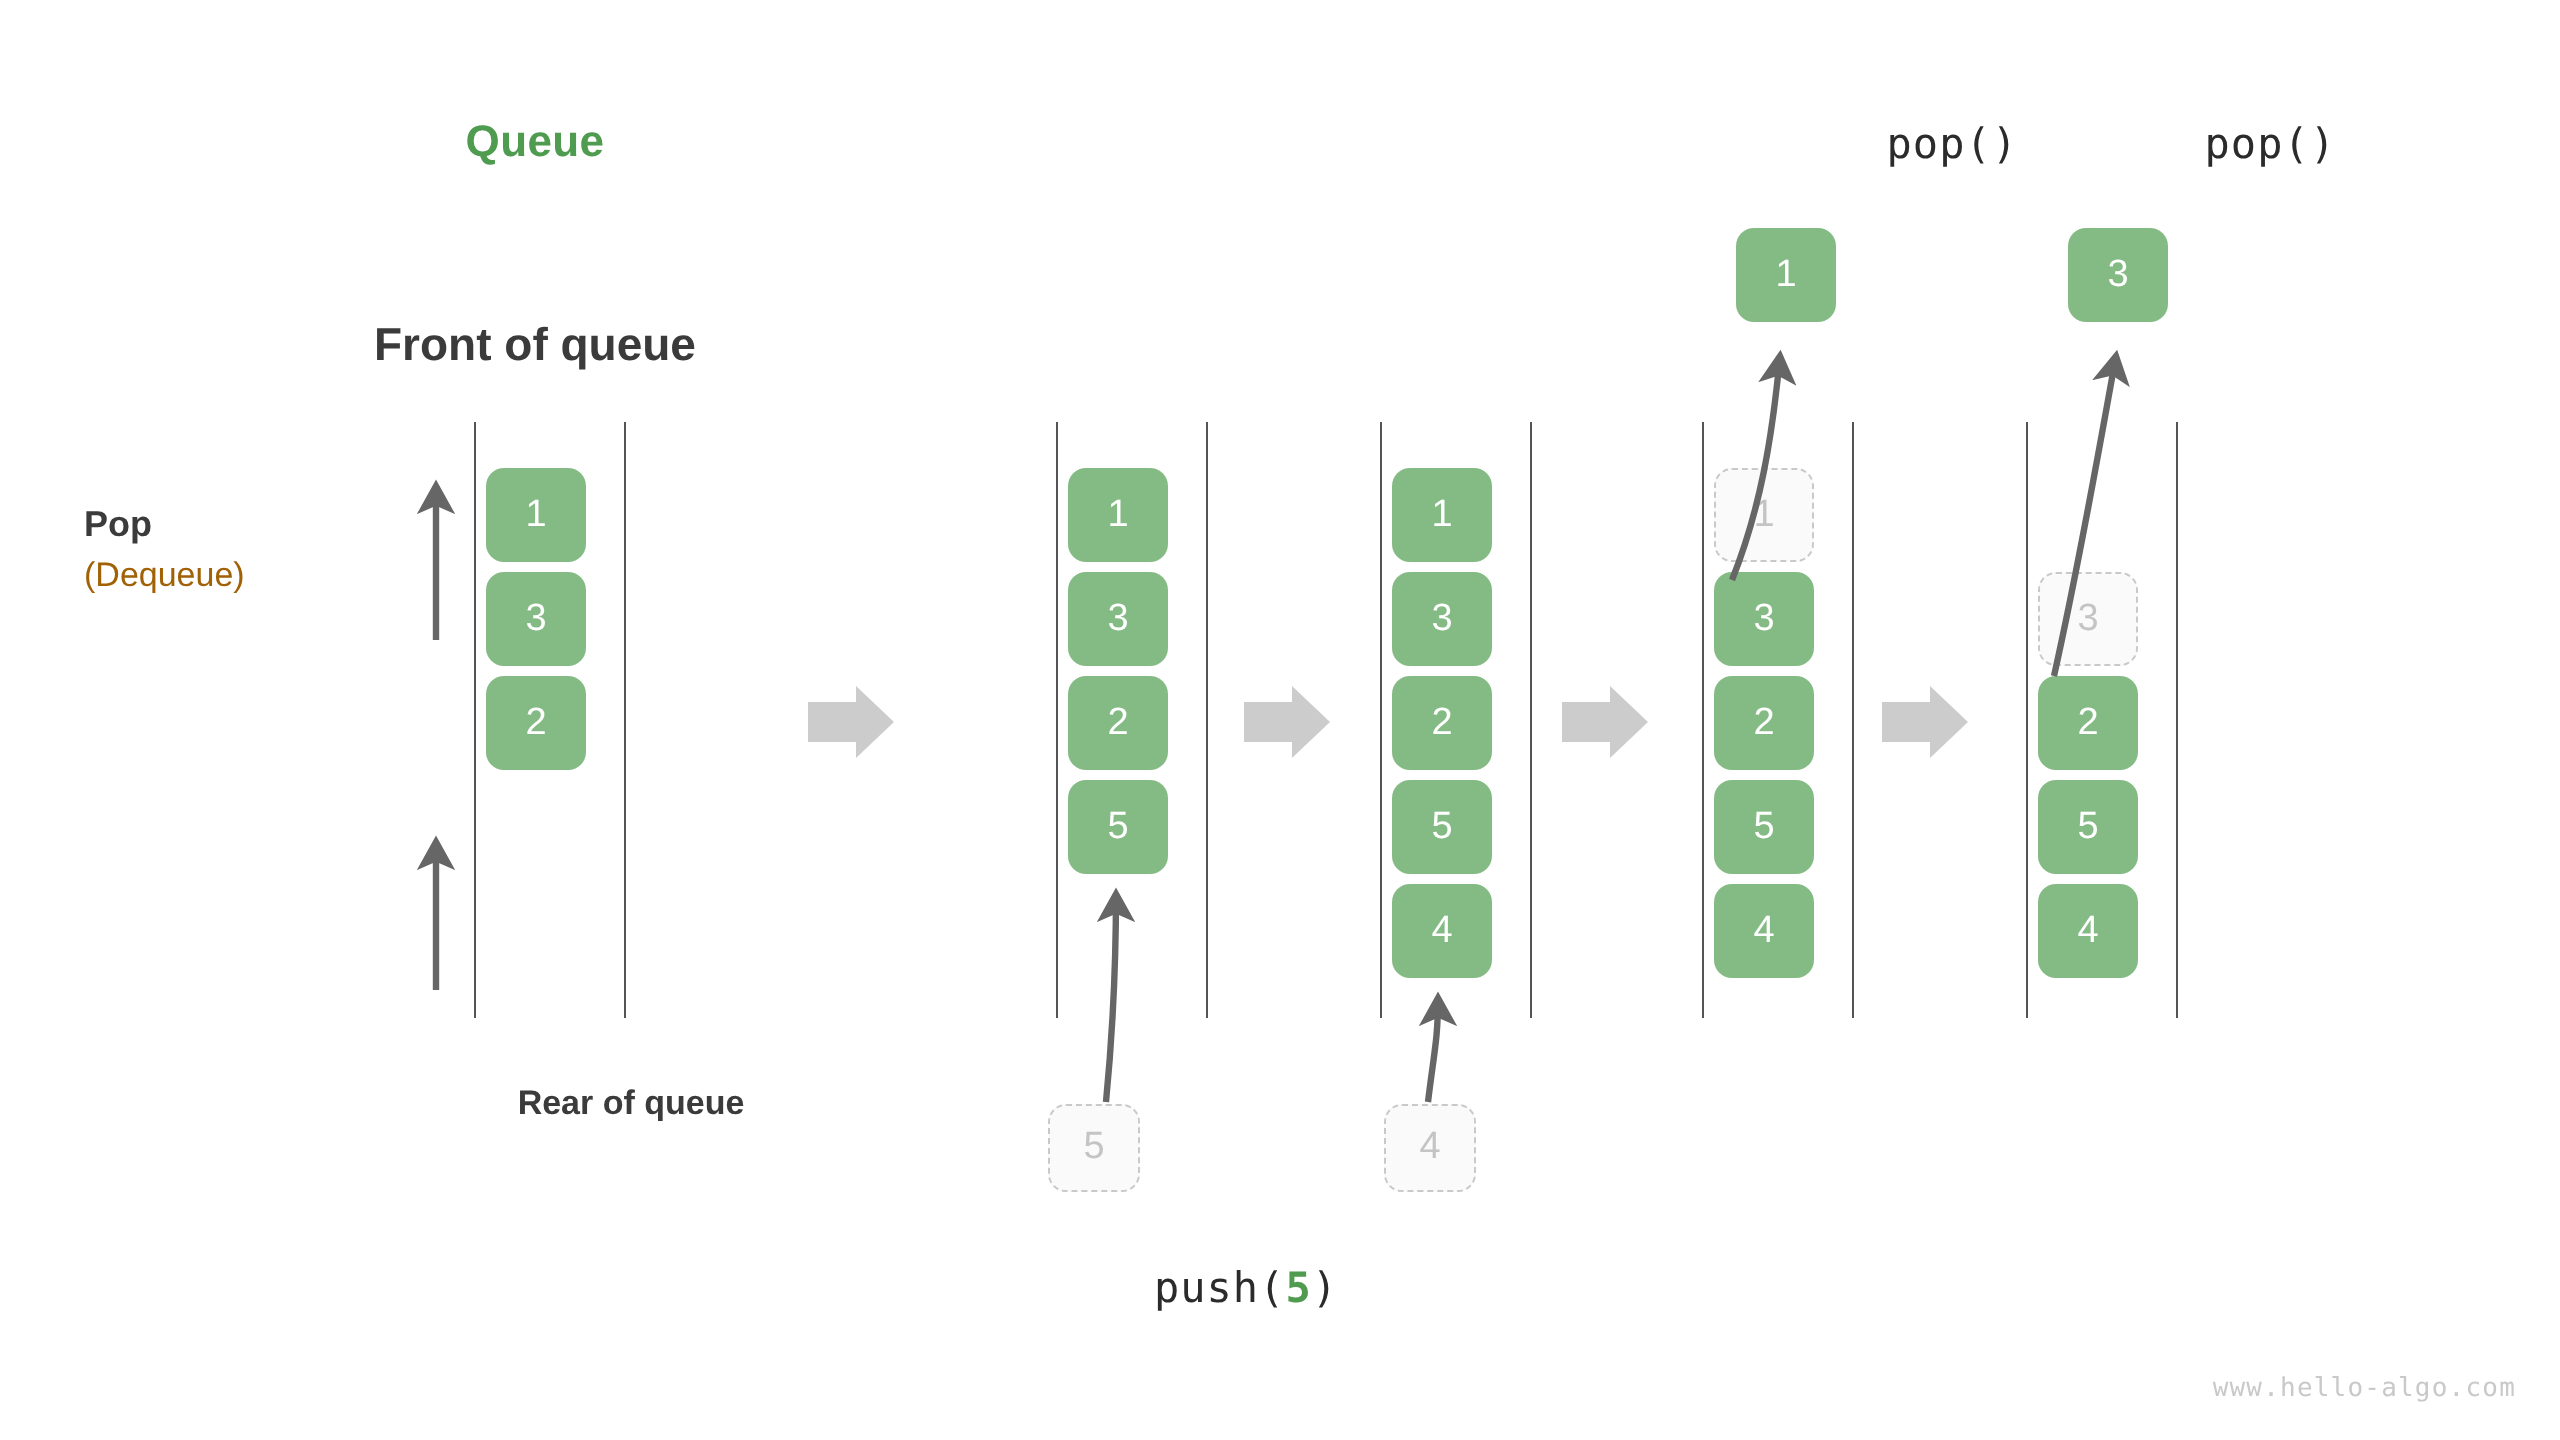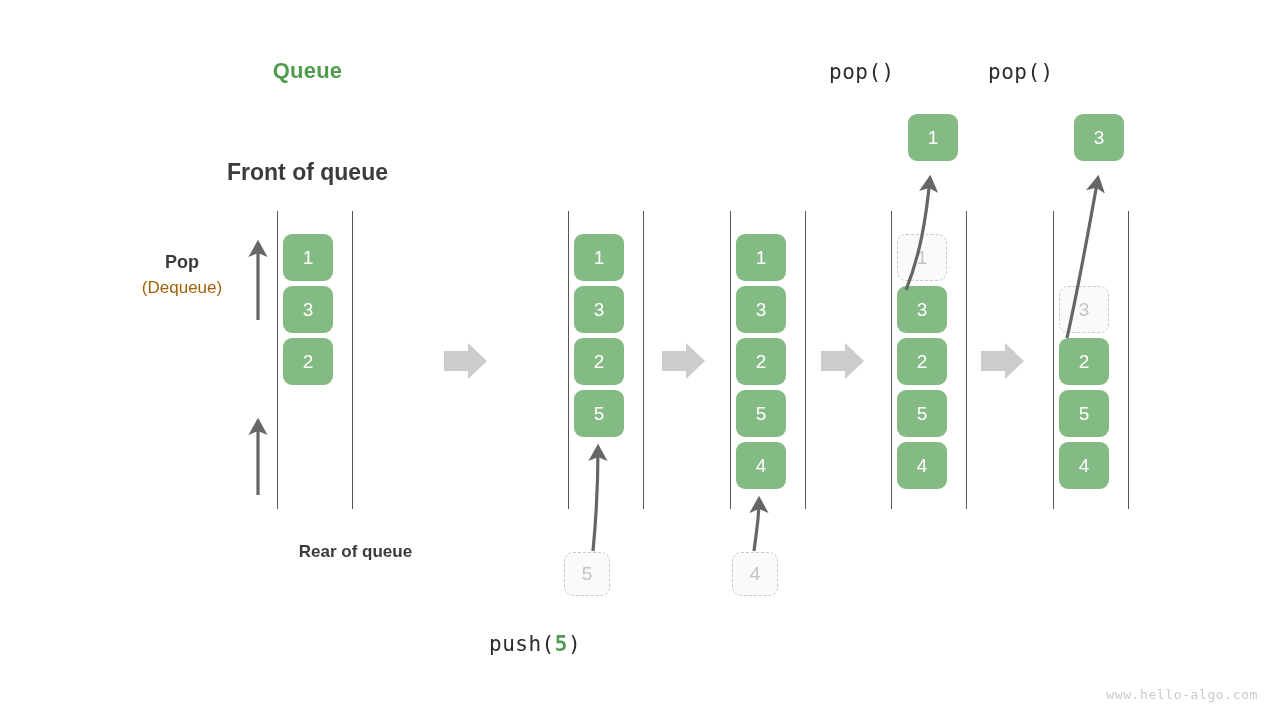--- a/index.html
+++ b/index.html
@@ -12,21 +12,20 @@
     height: 720px;
     position: relative;
     overflow: hidden;
     font-family: "Liberation Sans", sans-serif;
     color: #3c3c3c;
   }
 
   .stage {
     position: absolute;
     inset: 0;
-    margin-left: 40px;
   }
 
   
   .title-queue {
     position: absolute;
     left: 0; top: 58px; width: 535px;
     text-align: center;
     font-size: 22px;
     font-weight: bold;
     color: #4f9b4f;
@@ -46,21 +45,21 @@
     text-align: center;
     font-size: 17px;
     font-weight: bold;
     color: #3b3b3b;
     padding-left: 48px;
   }
 
   .side-label {
     position: absolute;
     width: 200px;
-    text-align: center;
+    text-align: left;
     color: #3b3b3b;
   }
   .side-label .big {
     display: block;
     font-size: 18px;
     font-weight: bold;
     line-height: 26px;
   }
   .side-label .sub {
     display: block;
@@ -144,21 +143,21 @@
     align-items: center;
     justify-content: center;
     font-size: 19px;
     box-sizing: border-box;
   }
 
   
   .op-caption {
     position: absolute;
     width: 220px;
-    text-align: left;
+    text-align: right;
     font-family: "DejaVu Sans Mono", "Liberation Mono", monospace;
     font-size: 21px;
     color: #2b2b2b;
     letter-spacing: .5px;
   }
   .op-caption .num {
     color: #4f9b4f;
     font-weight: bold;
   }
 

